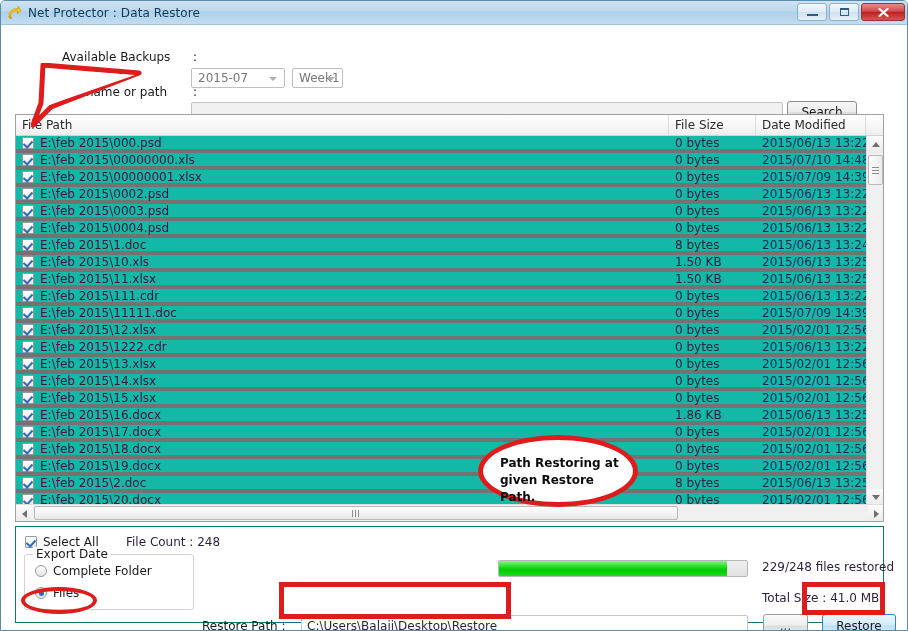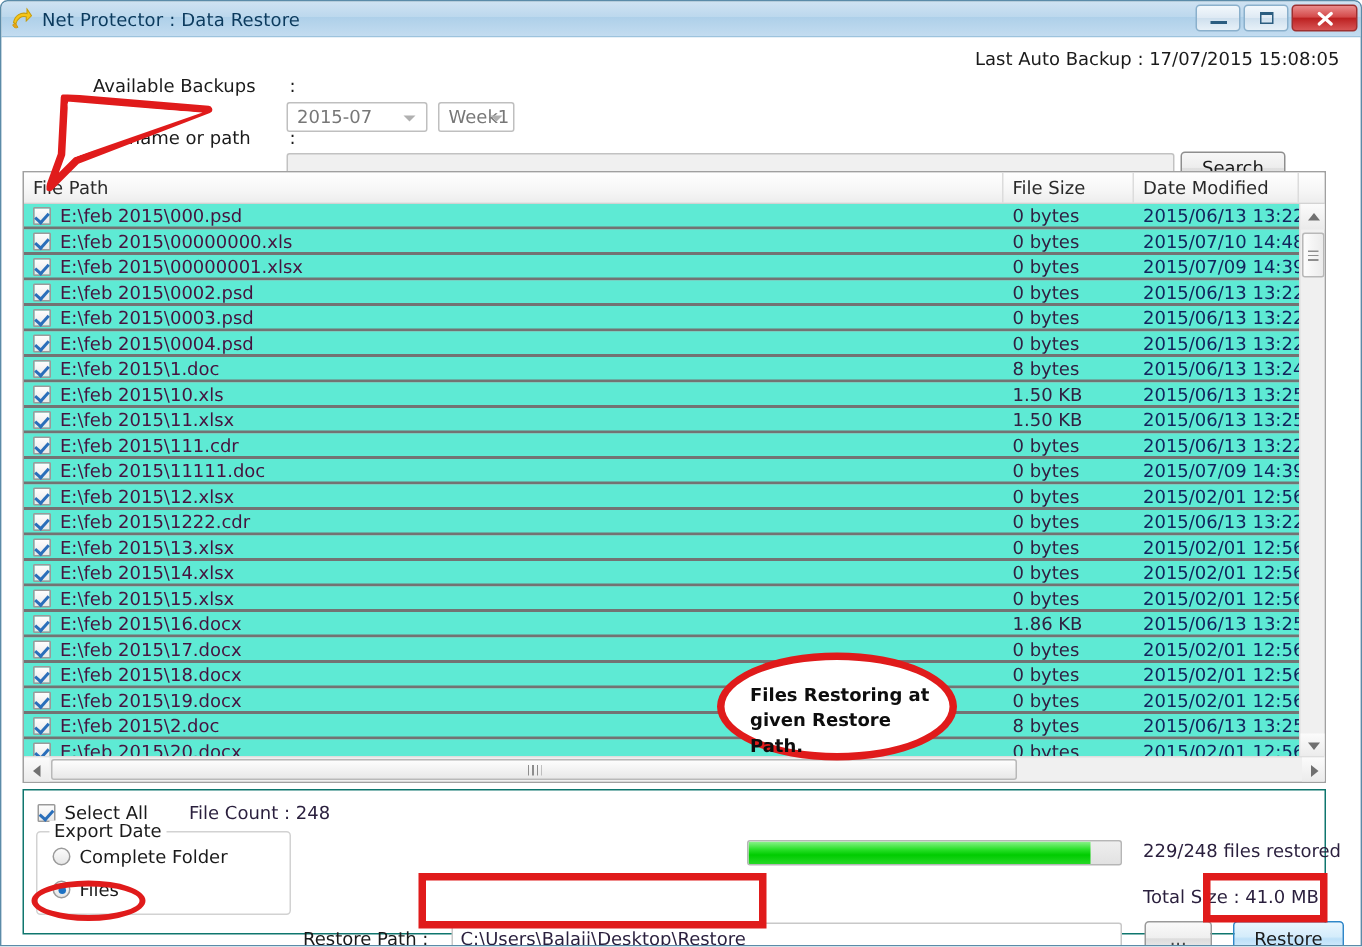--- a/index.html
+++ b/index.html
@@ -186,24 +186,24 @@
 
   #rows-wrap {
     position: absolute;
     left: 0; top: 21px;
     width: 851px; height: 370px;
     overflow: hidden;
   }
   .row {
     height: 17px;
     box-sizing: border-box;
-    border-bottom: 2px solid #737373;
+    border-bottom: 4px solid #737373;
     display: flex;
-    align-items: center;
-    background: #5eead4;
+    align-items: flex-start;
+    background: #14b8a6;
   }
   .cell-path {
     width: 653px;
     box-sizing: border-box;
     padding-left: 6px;
     display: flex; align-items: center;
     font-size: 12px;
     color: #46133f;
     white-space: nowrap;
     overflow: hidden;
@@ -485,21 +485,20 @@
       <span class="win-btn close">
         <svg width="13" height="11" viewBox="0 0 13 11">
           <path d="M2.5 2 L10.5 9 M10.5 2 L2.5 9" stroke="#ffffff" stroke-width="2.2" stroke-linecap="round"></path>
         </svg>
       </span>
     </span>
   </div>
 
   <div id="client">
 
-    <div id="last-backup">Last Auto Backup : 17/07/2015 15:08:05</div>
 
     <div class="form-label" id="lbl-backups">Available Backups</div>
     <div class="form-label" id="lbl-colon-1">:</div>
 
     <div class="combo" id="combo-month">
       <span>2015-07</span>
       <span class="arrow"></span>
     </div>
     <div class="combo" id="combo-week">
       <span>Week1</span>
@@ -761,21 +760,21 @@
     </div>
   </div>
 
   <div class="ann" id="ann-ellipse-files"></div>
   <div class="ann" id="ann-rect-path"></div>
   <div class="ann" id="ann-rect-restore"></div>
 
   <div class="ann" id="callout">
     <div id="callout-bubble"></div>
     <div id="callout-text">
-      <div>Files Restoring at</div>
+      <div>Path Restoring at</div>
       <div>given Restore Path.</div>
     </div>
   </div>
   <svg class="ann" id="callout-tail" viewBox="0 0 116 66">
     <path d="M12 2 L10 40 L2 62 L20 44 L108 10 Z" fill="#ffffff" stroke="#e01b1b" stroke-width="5" stroke-linejoin="round"></path>
     <path d="M14 6 L104 12 L18 42 Z" fill="#ffffff"></path>
   </svg>
 
 </div>
 

